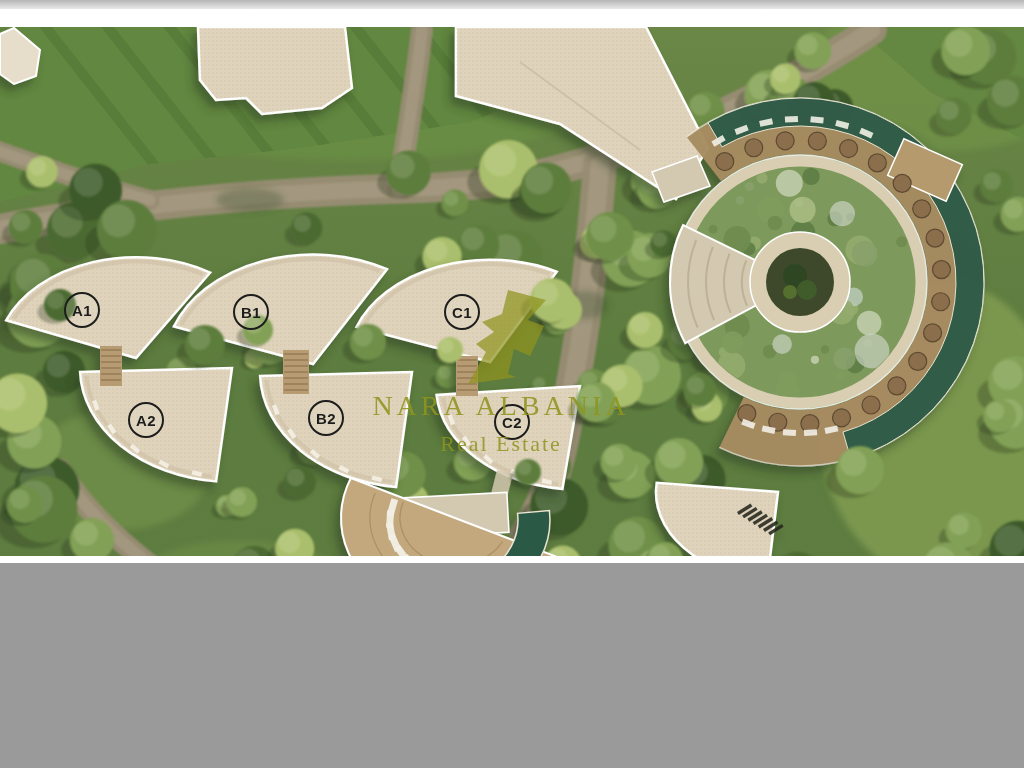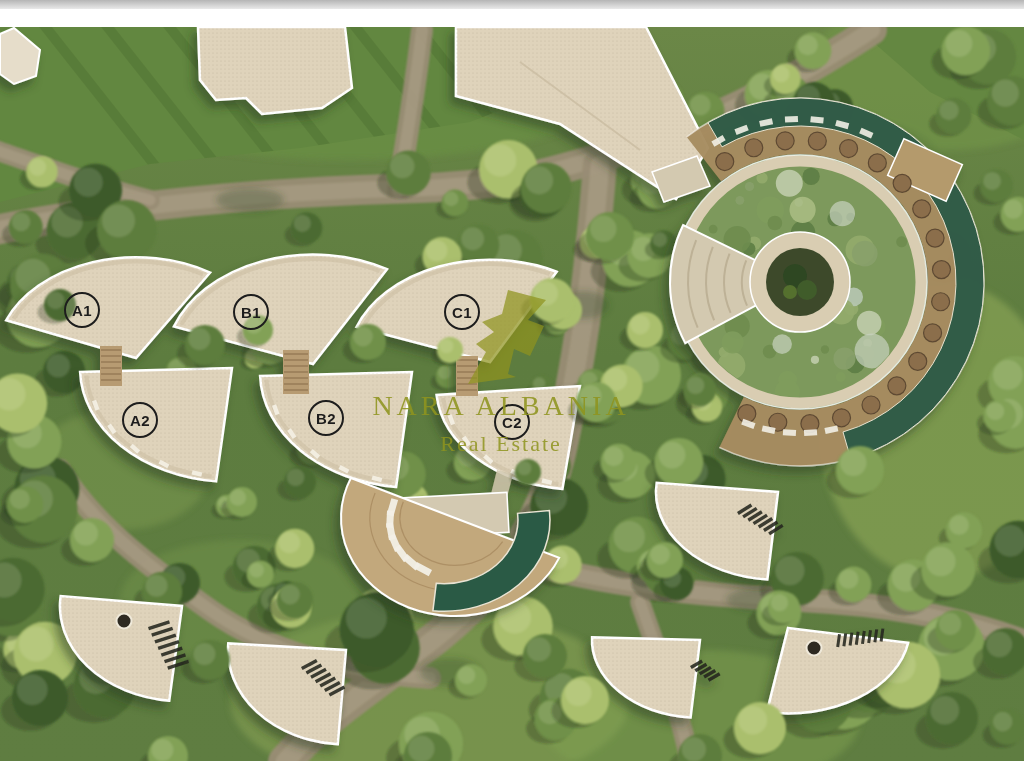--- a/index.html
+++ b/index.html
@@ -1,16 +1,16 @@
 <!DOCTYPE html>
 <html style="--ink: #1d1d1d; --wm: #8f941f;"><head>
 <meta charset="utf-8">
 <style>
   html,body{margin:0;padding:0;background:#9a9a9a;}
-  .page{position:relative;width:1024px;height:768px;overflow:hidden;background:#ffffff;
+  .page{position:relative;width:1024px;height:563px;overflow:hidden;background:#ffffff;
         font-family:"Liberation Sans",sans-serif;}
   .border-top-gray{position:absolute;left:0;top:0;width:100%;height:9px;
         background:linear-gradient(#b5b5b5,#e9e9e9);}
   .border-top-white{position:absolute;left:0;top:9px;width:100%;height:18px;background:#ffffff;
         border-bottom:1px solid #e2ddd4;}
   .border-bottom-white{position:absolute;left:0;bottom:0;width:100%;height:7px;background:#ffffff;}
   #scene{position:absolute;left:0;top:27px;}
   .unit-badge{position:absolute;width:36px;height:36px;box-sizing:border-box;
         border:2.5px solid var(--ink,#1d1d1d);border-radius:50%;
         display:flex;align-items:center;justify-content:center;
@@ -828,21 +828,21 @@
         <circle cx="639.96" cy="324.6" r="9.9" fill="#ffffe0" opacity="0.14"></circle>
         <ellipse cx="694.4" cy="397.2" rx="16.8" ry="11.52" fill="#24371b" opacity="0.32"></ellipse>
         <circle cx="700" cy="390" r="16" fill="#5d7d3d"></circle>
         <circle cx="695.52" cy="385.2" r="8.8" fill="#ffffe0" opacity="0.14"></circle>
       </g>
     </svg>
 
   <div class="unit-badge" style="left:64px;top:292px">A1</div>
   <div class="unit-badge" style="left:233px;top:294px">B1</div>
   <div class="unit-badge" style="left:444px;top:294px">C1</div>
-  <div class="unit-badge" style="left:122px;top:402px">A2</div>
+  <div class="unit-badge" style="left:128px;top:402px">A2</div>
   <div class="unit-badge" style="left:308px;top:400px">B2</div>
   <div class="unit-badge" style="left:494px;top:404px">C2</div>
 
   <div class="watermark">
     <svg class="wm-logo" width="96" height="104" viewBox="0 0 96 104">
       <path id="wm-logo-path" d="M52,8 L90,18 L72,38 L88,44 L74,74 L58,67 L52,92 L60,95 L12,102 L30,70 L20,62 L38,50 L26,40 L46,32 Z" fill="#8f941f"></path>
     </svg>
     <div class="wm-text">
       <div class="wm-brand">NARA ALBANIA</div>
       <div class="wm-tagline">Real Estate</div>

